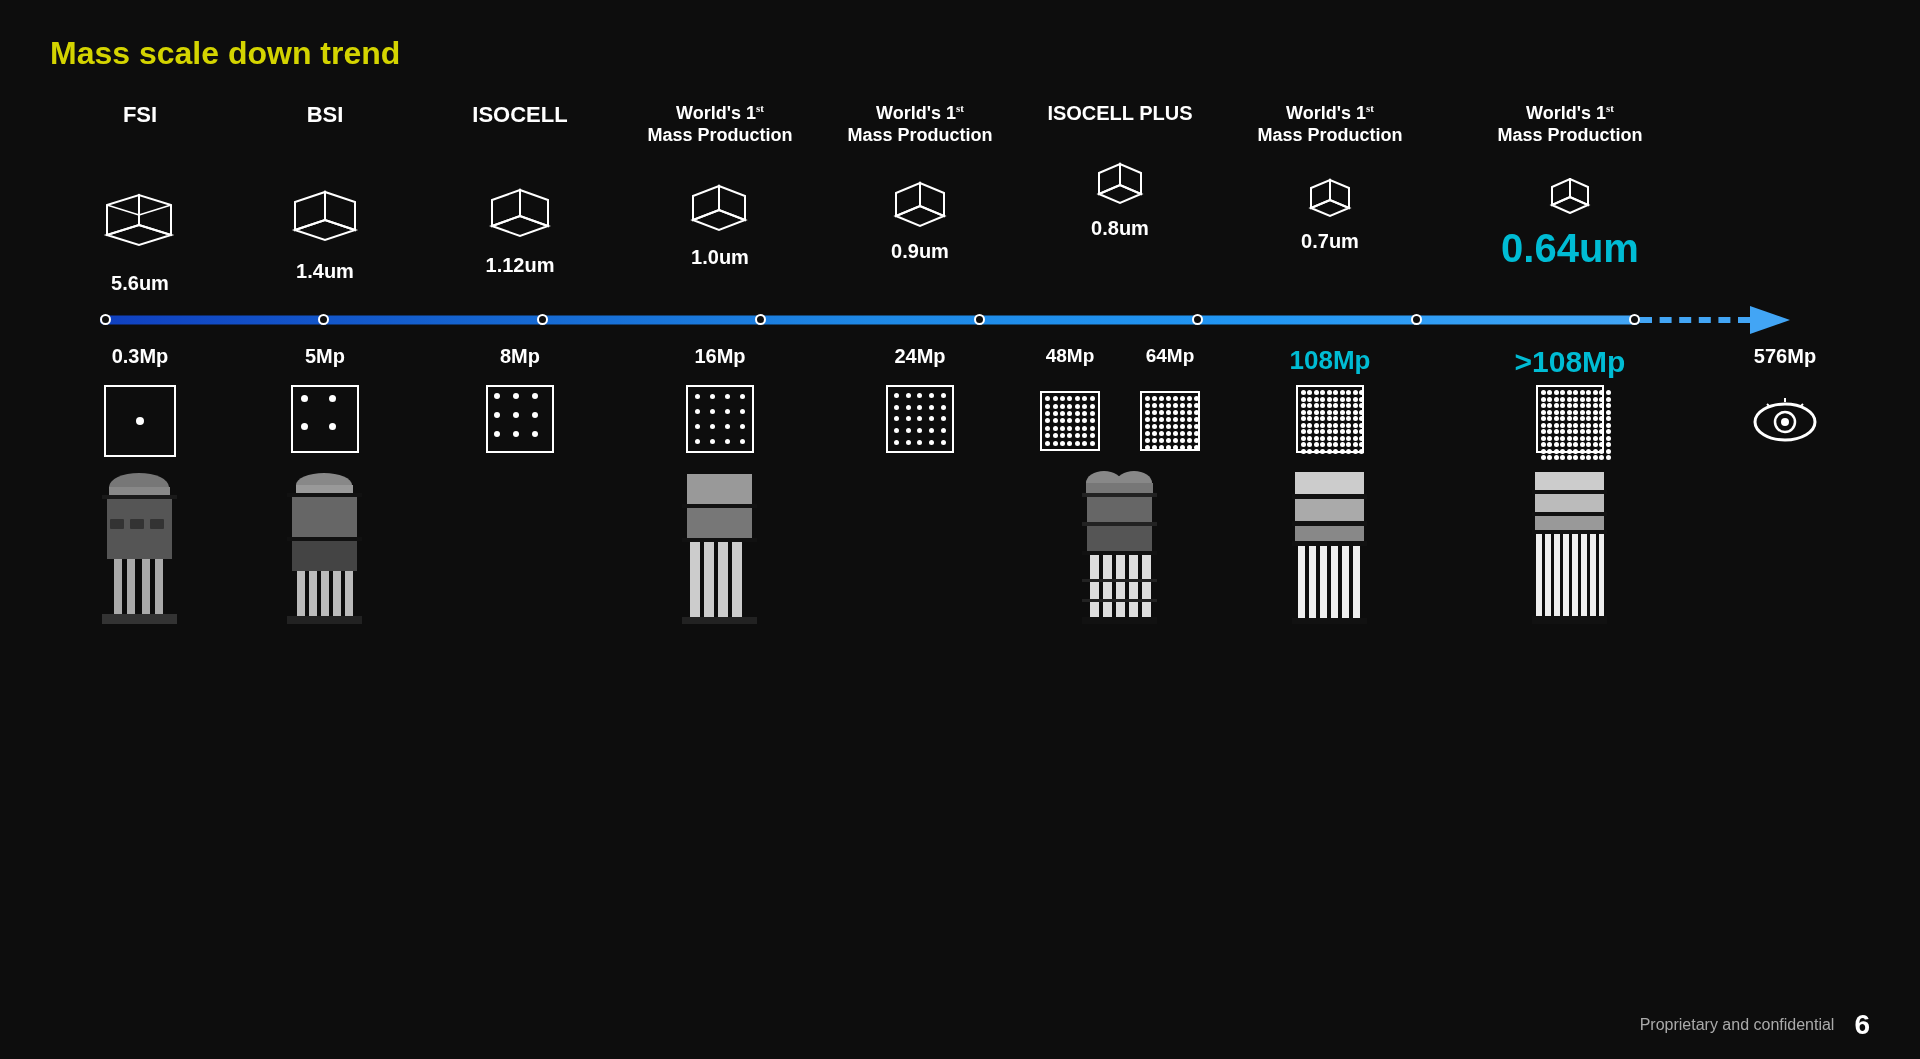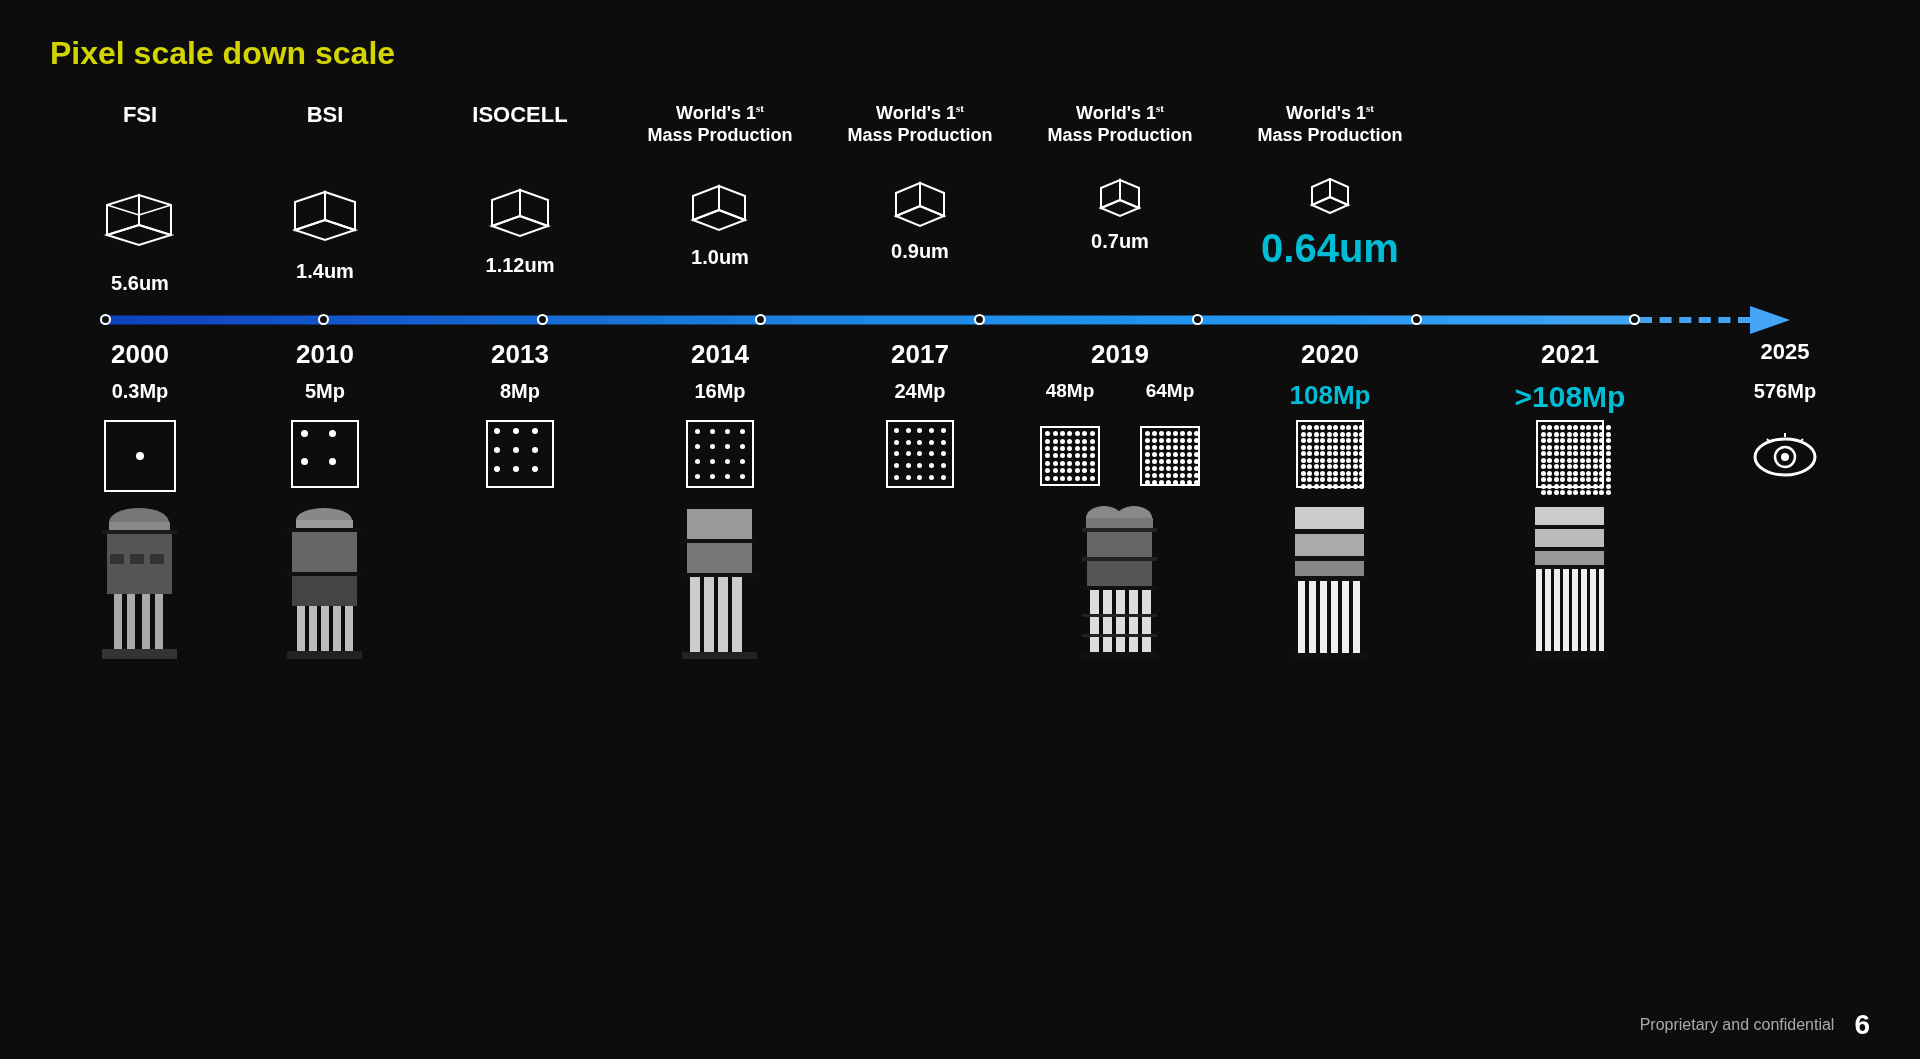--- a/index.html
+++ b/index.html
@@ -109,21 +109,21 @@
       flex-direction: column;
       align-items: center;
       gap: 12px;
     }
   </style>
 </head>
 <body>
 
 <div class="slide">
 
-  <div class="subtitle">Pixel scale down scale</div>
+  <div class="subtitle">Mass scale down trend</div>
 
   <div class="main-grid">
 
     <div class="g-col">
       <div class="tech-label">FSI</div>
       <div style="height:24px;"></div>
 
       <svg width="95" height="80" viewBox="0 0 95 80">
         <polygon points="15,55 47,65 79,55 47,45" fill="none" stroke="white" stroke-width="2"></polygon>
         <polygon points="15,55 15,25 47,15 47,45" fill="none" stroke="white" stroke-width="2"></polygon>
@@ -172,20 +172,30 @@
       <div class="world-label">World's 1<sup>st</sup><br>Mass Production</div>
       <div style="height:8px;"></div>
       <svg width="58" height="50" viewBox="0 0 58 50">
         <polygon points="5,38 29,48 53,38 29,28" fill="none" stroke="white" stroke-width="2"></polygon>
         <polygon points="5,38 5,15 29,5 29,28" fill="none" stroke="white" stroke-width="2"></polygon>
         <polygon points="53,38 53,15 29,5 29,28" fill="none" stroke="white" stroke-width="2"></polygon>
       </svg>
       <div class="pixel-size">0.9um</div>
     </div>
 
+    <div class="g-col">
+      <div class="tech-label" style="font-size:20px;">ISOCELL PLUS</div>
+      <div style="height:8px;"></div>
+      <svg width="50" height="44" viewBox="0 0 50 44">
+        <polygon points="4,33 25,42 46,33 25,24" fill="none" stroke="white" stroke-width="2"></polygon>
+        <polygon points="4,33 4,12 25,3 25,24" fill="none" stroke="white" stroke-width="2"></polygon>
+        <polygon points="46,33 46,12 25,3 25,24" fill="none" stroke="white" stroke-width="2"></polygon>
+      </svg>
+      <div class="pixel-size">0.8um</div>
+    </div>
 
     <div class="g-col">
       <div class="world-label">World's 1<sup>st</sup><br>Mass Production</div>
       <div style="height:8px;"></div>
       <svg width="46" height="40" viewBox="0 0 46 40">
         <polygon points="4,30 23,38 42,30 23,22" fill="none" stroke="white" stroke-width="2"></polygon>
         <polygon points="4,30 4,10 23,2 23,22" fill="none" stroke="white" stroke-width="2"></polygon>
         <polygon points="42,30 42,10 23,2 23,22" fill="none" stroke="white" stroke-width="2"></polygon>
       </svg>
       <div class="pixel-size">0.7um</div>
@@ -223,31 +233,20 @@
       <div style="width:11px;height:11px;border-radius:50%;background:#0d0d0d;border:2.5px solid white;margin-top:-1px;"></div>
       <div style="width:11px;height:11px;border-radius:50%;background:#0d0d0d;border:2.5px solid white;margin-top:-1px;"></div>
       <div style="width:11px;height:11px;border-radius:50%;background:#0d0d0d;border:2.5px solid white;margin-top:-1px;"></div>
       <div style="width:11px;height:11px;border-radius:50%;background:#0d0d0d;border:2.5px solid white;margin-top:-1px;"></div>
       <div style="width:11px;height:11px;border-radius:50%;background:#0d0d0d;border:2.5px solid white;margin-top:-1px;"></div>
       <div style="width:11px;height:11px;border-radius:50%;background:#0d0d0d;border:2.5px solid white;margin-top:-1px;"></div>
       <div style="width:11px;height:11px;border-radius:50%;background:#0d0d0d;border:2.5px solid white;margin-top:-1px;"></div>
     </div>
   </div>
 
-  <div class="main-grid" style="margin-top:2px;">
-    <div style="text-align:center;font-size:26px;font-weight:900;color:white;">2000</div>
-    <div style="text-align:center;font-size:26px;font-weight:900;color:white;">2010</div>
-    <div style="text-align:center;font-size:26px;font-weight:900;color:white;">2013</div>
-    <div style="text-align:center;font-size:26px;font-weight:900;color:white;">2014</div>
-    <div style="text-align:center;font-size:26px;font-weight:900;color:white;">2017</div>
-    <div style="text-align:center;font-size:26px;font-weight:900;color:white;">2019</div>
-    <div style="text-align:center;font-size:26px;font-weight:900;color:white;">2020</div>
-    <div style="text-align:center;font-size:26px;font-weight:900;color:white;">2021</div>
-    <div style="text-align:center;font-size:22px;font-weight:900;color:white;">2025</div>
-  </div>
 
   <div class="main-grid" style="margin-top:10px;">
     <div style="text-align:center;font-size:20px;font-weight:600;color:white;">0.3Mp</div>
     <div style="text-align:center;font-size:20px;font-weight:600;color:white;">5Mp</div>
     <div style="text-align:center;font-size:20px;font-weight:600;color:white;">8Mp</div>
     <div style="text-align:center;font-size:20px;font-weight:600;color:white;">16Mp</div>
     <div style="text-align:center;font-size:20px;font-weight:600;color:white;">24Mp</div>
 
     <div style="text-align:center;display:flex;justify-content:space-around;">
       <span style="font-size:19px;font-weight:600;color:white;">48Mp</span>

